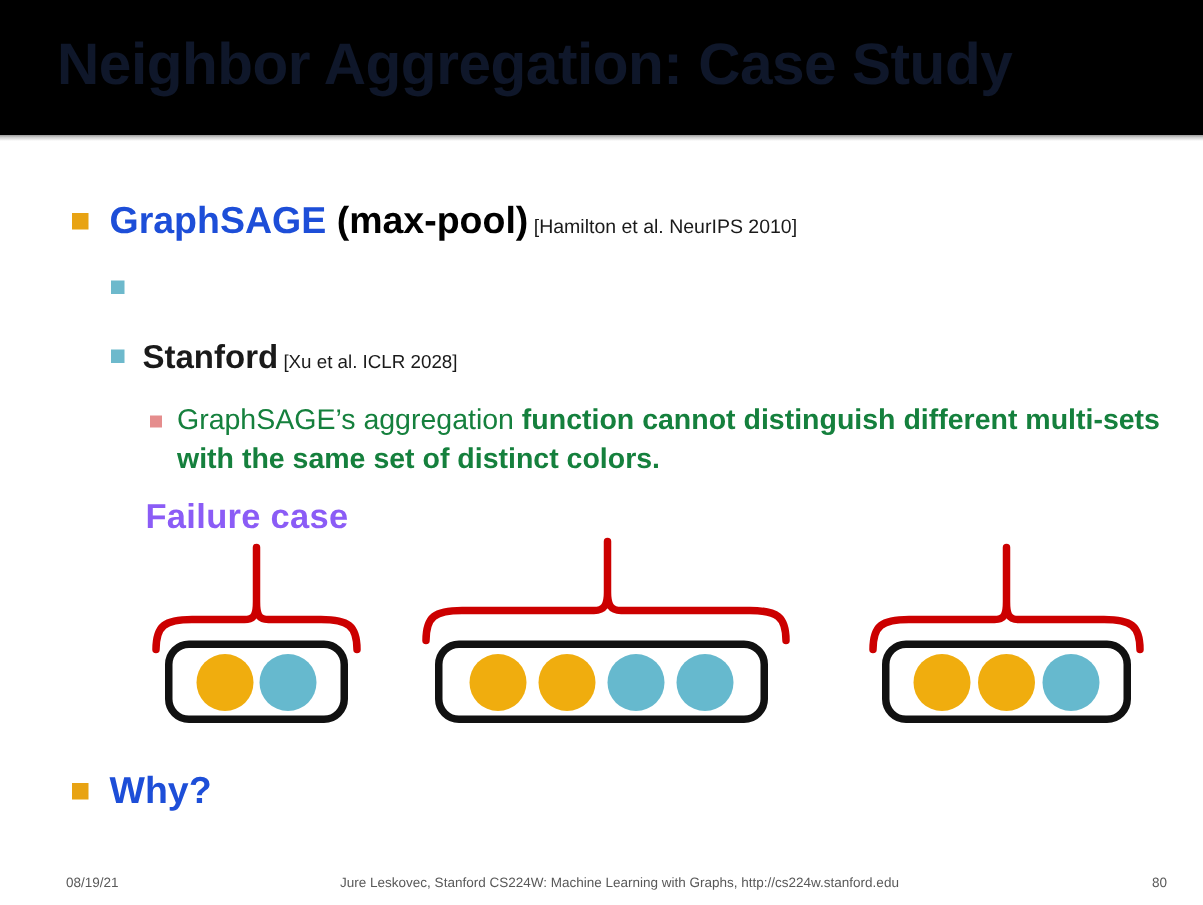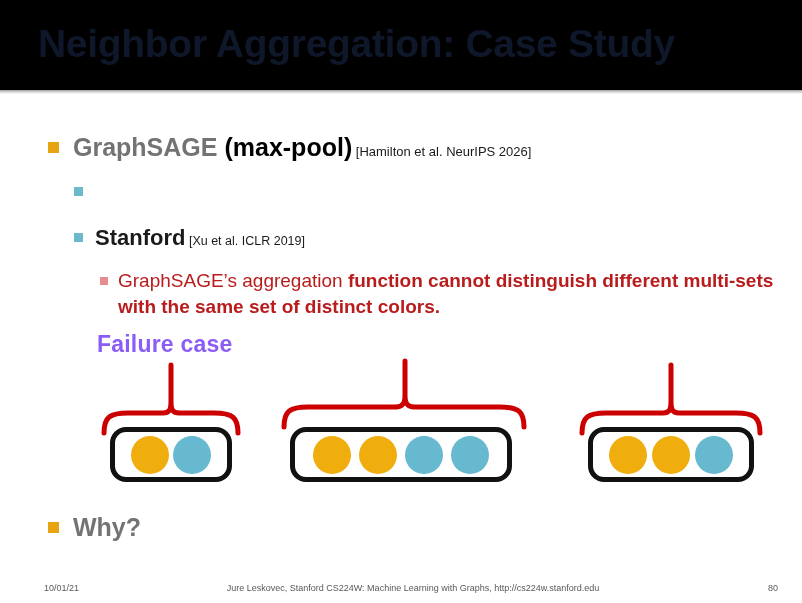--- a/index.html
+++ b/index.html
@@ -56,23 +56,23 @@
   .sq {
     flex: 0 0 auto;
     display: inline-block;
   }
   .sq-l1 { width: 11px; height: 11px; background: #E8A313; margin-top: 12px; margin-right: 14px; }
   .sq-l2 { width: 9px;  height: 9px;  background: #6DB9CC; margin-top: 11px; margin-right: 12px; }
   .sq-l3 { width: 8px;  height: 8px;  background: #E58D8D; margin-top: 9px;  margin-right: 10px; }
 
   .txt-l1 { font-size: 25px; line-height: 34px; color: #000; font-weight: bold; }
   .txt-l2 { font-size: 22px; line-height: 31px; color: #1a1a1a; font-weight: normal; }
-  .txt-l3 { font-size: 19px; line-height: 26px; color: #b91c1c; font-weight: normal; }
-
-  .red   { color: #737373; }
+  .txt-l3 { font-size: 19px; line-height: 26px; color: #15803d; font-weight: normal; }
+
+  .red   { color: #1d4ed8; }
   .bold  { font-weight: bold; margin-top: 27px; }
   .cite  { font-size: 13px; font-weight: normal; color: #1a1a1a; letter-spacing: 0; }
   .cite-sm { font-size: 12.5px; font-weight: normal; color: #1a1a1a; }
 
   
   #row-graphsage { left: 48px; top: 130px; width: 730px; }
   #row-apply     { left: 74px; top: 176px; width: 700px; }
   #row-theorem   { left: 74px; top: 222px; width: 700px; }
   #row-thm-body  { left: 100px; top: 268px; width: 680px; }
   #row-why       { left: 48px; top: 510px; width: 400px; }
@@ -131,30 +131,30 @@
 </style>
 </head>
 <body>
 
 <div id="title-bar"></div>
 <div id="title-shadow"></div>
 <div id="slide-title">Neighbor Aggregation: Case Study</div>
 
 <div class="bullet-row" id="row-graphsage">
   <span class="sq sq-l1"></span>
-  <span class="txt-l1"><span class="red">GraphSAGE</span><span class="bold"> (max-pool)</span><span class="cite"> [Hamilton et al. NeurIPS 2026]</span></span>
+  <span class="txt-l1"><span class="red">GraphSAGE</span><span class="bold"> (max-pool)</span><span class="cite"> [Hamilton et al. NeurIPS 2010]</span></span>
 </div>
 
 <div class="bullet-row" id="row-apply">
   <span class="sq sq-l2"></span>
 </div>
 
 <div class="bullet-row" id="row-theorem">
   <span class="sq sq-l2"></span>
-  <span class="txt-l2"><span class="bold">Stanford</span><span class="cite-sm"> [Xu et al. ICLR 2019]</span></span>
+  <span class="txt-l2"><span class="bold">Stanford</span><span class="cite-sm"> [Xu et al. ICLR 2028]</span></span>
 </div>
 
 <div class="bullet-row" id="row-thm-body">
   <span class="sq sq-l3"></span>
   <span class="txt-l3"><span>GraphSAGE’s aggregation </span><span class="bold">function cannot distinguish different multi-sets with the same set of distinct colors.</span></span>
 </div>
 
 <div id="failure-case">Failure case</div>
 
 <div id="diagram">
@@ -189,16 +189,16 @@
     <span class="node node-teal" style="width:38px;height:38px;"></span>
   </div>
 </div>
 
 <div class="bullet-row" id="row-why">
   <span class="sq sq-l1"></span>
   <span class="txt-l1 red">Why?</span>
 </div>
 
 <div id="footer">
-  <span id="footer-date">10/01/21</span>
+  <span id="footer-date">08/19/21</span>
   <span id="footer-center">Jure Leskovec, Stanford CS224W: Machine Learning with Graphs, http://cs224w.stanford.edu</span>
   <span id="footer-page">80</span>
 </div>
 
 </body></html>

